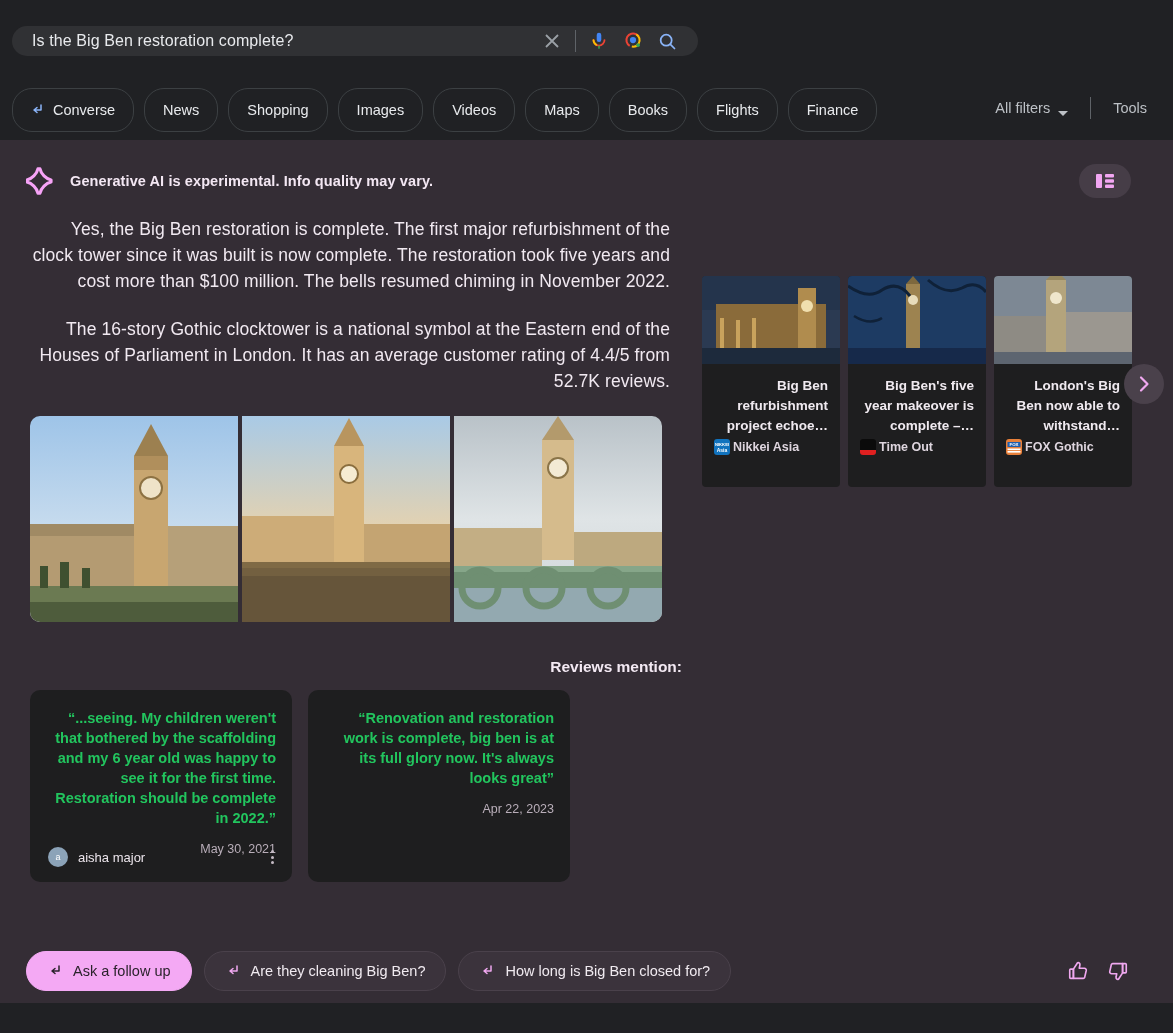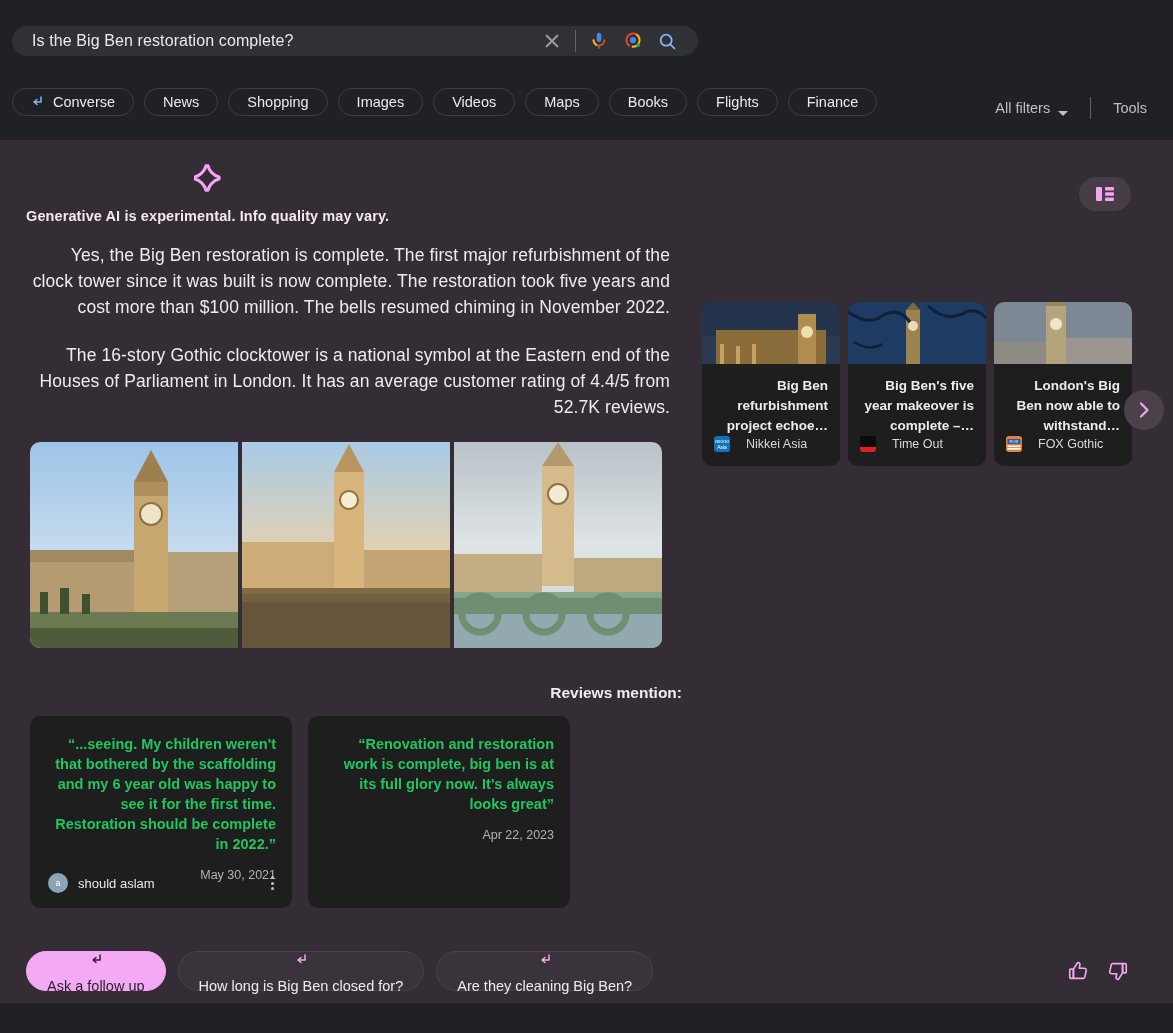--- a/index.html
+++ b/index.html
@@ -28,21 +28,21 @@
   .search-icons { display: flex; align-items: center; gap: 0; }
   .ico-btn {
     width: 34px; height: 34px; display: flex; align-items: center; justify-content: center;
     cursor: pointer; border-radius: 50%;
   }
   .sep { width: 1px; height: 22px; background: #5f6368; margin: 0 6px; }
 
   
   .chips { position: absolute; left: 12px; top: 88px; display: flex; gap: 10px; }
   .chip {
-    height: 28px; border: 1px solid #3c4043; border-radius: 20px;
+    height: 44px; border: 1px solid #3c4043; border-radius: 20px;
     display: flex; align-items: center; gap: 8px; padding: 0 18px;
     color: #e8eaed; font-size: 14.5px; cursor: pointer; white-space: nowrap;
   }
   .chip.first { padding-left: 16px; }
   .chip .arrow-ico { color: #8ab4f8; display: flex; }
 
   .header-right {
     position: absolute; right: 14px; top: 88px; height: 40px;
     display: flex; align-items: center; gap: 0; color: #bdc1c6; font-size: 14.5px;
   }
@@ -56,21 +56,21 @@
 
   
   .ai-panel {
     position: absolute; left: 0; top: 140px; width: 1173px; height: 863px;
     background: #342d35;
   }
   .ai-top {
     display: flex; align-items: center; justify-content: space-between;
     padding: 24px 20px 0 26px;
   }
-  .ai-disclaimer { display: flex; align-items: center; gap: 16px; flex-direction: column; }
+  .ai-disclaimer { display: flex; align-items: center; gap: 16px; }
   .sparkle { width: 28px; height: 28px; display: block; }
   .ai-disc-text { color: #f3e7f3; font-size: 14.5px; font-weight: bold; letter-spacing: .1px; }
   .layout-btn {
     width: 52px; height: 34px; border-radius: 18px; background: #463d47;
     display: flex; align-items: center; justify-content: center; cursor: pointer;
     margin-right: 22px;
   }
 
   .ai-body { display: flex; padding: 0 20px 0 0; text-align: right; }
   .ai-left { width: 682px; padding: 18px 0 0 30px; }
@@ -113,48 +113,47 @@
   .avatar.a1 { background: #8ca3b8; }
   .avatar.a2 { background: #6d6355; overflow: hidden; }
   .reviewer-name { color: #ece5ec; font-size: 13px; }
   .kebab { display: flex; flex-direction: column; gap: 2.5px; cursor: pointer; padding: 4px; }
   .kebab i { width: 3px; height: 3px; background: #c5bbc5; border-radius: 50%; display: block; }
 
   
   .ai-right { padding: 78px 0 0 20px; position: relative; width: 460px; }
   .news-row { display: flex; gap: 8px; position: relative; }
   .news-card {
-    width: 138px; height: 164px; background: #1e1e1f; border-radius: 10px;
+    width: 138px; height: 211px; background: #1e1e1f; border-radius: 4px;
     overflow: hidden; cursor: pointer; display: flex; flex-direction: column;
   }
   .news-thumb { width: 138px; height: 88px; overflow: hidden; position: relative; }
   .news-title {
     color: #f0eaf0; font-size: 13.5px; line-height: 20px; font-weight: bold;
     padding: 12px 12px 0 12px; flex: 1;
   }
-  .news-src { display: flex; align-items: center; gap: 16px; padding: 0 12px 14px 12px; }
+  .news-src { display: flex; align-items: center; gap: 3px; padding: 0 12px 32px 12px; font-weight: bold; }
   .fav { width: 16px; height: 16px; border-radius: 3px; overflow: hidden; flex: none; }
   .news-src-name { color: #ded5de; font-size: 12.5px; }
   .carousel-next {
     position: absolute; right: -22px; top: 88px; width: 40px; height: 40px;
     border-radius: 50%; background: #4a414b;
     display: flex; align-items: center; justify-content: center; cursor: pointer;
   }
 
   
   .followups {
     position: absolute; left: 26px; right: 20px; bottom: 12px;
     display: flex; align-items: center; gap: 12px;
   }
   .fu-chip {
     height: 40px; border-radius: 20px; background: #42394380;
     display: flex; align-items: center; gap: 10px; padding: 0 20px;
     color: #f0eaf0; font-size: 14.5px; cursor: pointer; white-space: nowrap;
     border: 1px solid #4a414b;
-    flex-direction: column;
   }
   .fu-chip.primary { background: #f4a9f4; color: #2a222b; border-color: #f4a9f4; font-weight: normal; }
   .fu-chip .fu-ico { display: flex; color: #f0a8f0; }
   .fu-chip.primary .fu-ico { color: #2a222b; }
   .feedback { margin-left: auto; display: flex; gap: 18px; padding-right: 24px; }
   .fb-btn { cursor: pointer; display: flex; }
 </style>
 </head>
 <body>
 
@@ -338,21 +337,21 @@
 
       <div class="reviews-title">Reviews mention:</div>
 
       <div class="reviews-row">
         <div class="review-card tall">
           <div class="review-text">“...seeing. My children weren't that bothered by the scaffolding and my 6 year old was happy to see it for the first time. Restoration should be complete in 2022.”</div>
           <div class="review-date">May 30, 2021</div>
           <div class="review-foot">
             <div class="reviewer">
               <div class="avatar a1">a</div>
-              <div class="reviewer-name">should aslam</div>
+              <div class="reviewer-name">aisha major</div>
             </div>
             <div class="kebab">
                 <i></i>
                 <i></i>
                 <i></i>
               </div>
           </div>
         </div>
 
         <div class="review-card tall">
@@ -463,29 +462,29 @@
           </svg>
       </span>
       <span>Ask a follow up</span>
     </div>
     <div class="fu-chip">
       <span class="fu-ico">
         <svg width="16" height="16" viewBox="0 0 16 16">
             <path d="M12 3v5H5.5M8 5.5 5 8l3 2.5" stroke="currentColor" stroke-width="1.5" fill="none" stroke-linecap="round" stroke-linejoin="round"></path>
           </svg>
       </span>
-      <span>How long is Big Ben closed for?</span>
+      <span>Are they cleaning Big Ben?</span>
     </div>
     <div class="fu-chip">
       <span class="fu-ico">
         <svg width="16" height="16" viewBox="0 0 16 16">
             <path d="M12 3v5H5.5M8 5.5 5 8l3 2.5" stroke="currentColor" stroke-width="1.5" fill="none" stroke-linecap="round" stroke-linejoin="round"></path>
           </svg>
       </span>
-      <span>Are they cleaning Big Ben?</span>
+      <span>How long is Big Ben closed for?</span>
     </div>
 
     <div class="feedback">
       <span class="fb-btn">
         <svg width="22" height="22" viewBox="0 0 24 24">
           <path d="M7 10v10H4a1 1 0 0 1-1-1v-8a1 1 0 0 1 1-1z" fill="none" stroke="#f0a8f0" stroke-width="1.8" stroke-linejoin="round"></path>
           <path d="M7 10 11.5 3a2 2 0 0 1 2.6 2.4L13.4 9H19a2 2 0 0 1 2 2.4l-1.5 6.4A2 2 0 0 1 17.6 20H7z" fill="none" stroke="#f0a8f0" stroke-width="1.8" stroke-linejoin="round"></path>
         </svg>
       </span>
       <span class="fb-btn">

